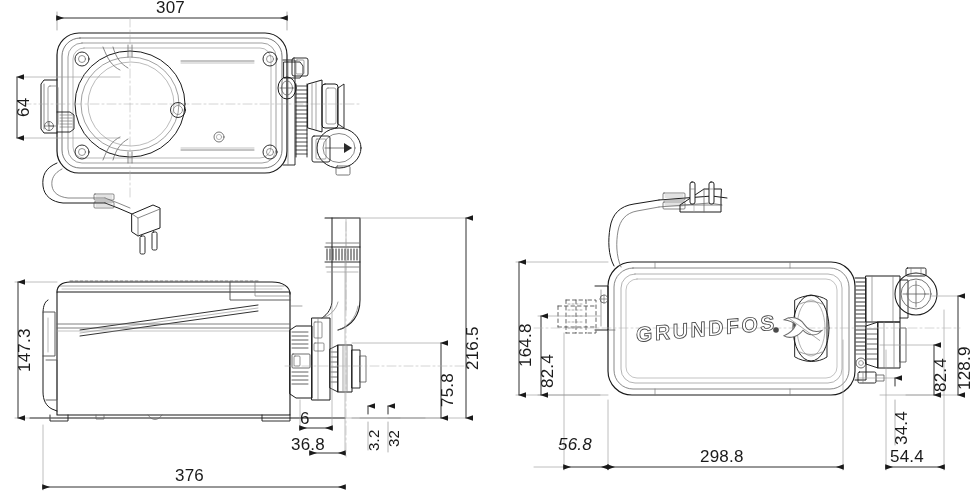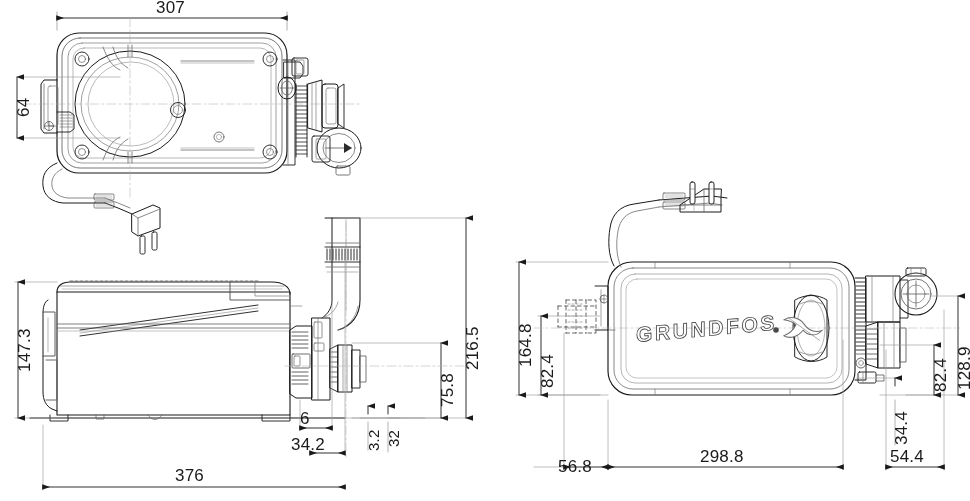--- a/index.html
+++ b/index.html
@@ -491,26 +491,26 @@
   </svg>
 
   <div class="dimtext" style="left:156px; top:-2px;">307</div>
   <div class="dimtext vert" style="left:14px; top:117px;">64</div>
 
   <div class="dimtext vert" style="left:15px; top:372px;">147.3</div>
   <div class="dimtext vert" style="left:463px; top:370px;">216.5</div>
   <div class="dimtext vert" style="left:438px; top:407px;">75.8</div>
   <div class="dimtext" style="left:175px; top:466px;">376</div>
   <div class="dimtext" style="left:300px; top:409px;">6</div>
-  <div class="dimtext" style="left:291px; top:435px;">34.2</div>
+  <div class="dimtext" style="left:291px; top:435px;">36.8</div>
   <div class="dimtext vert small" style="left:365px; top:451px;">3.2</div>
   <div class="dimtext vert small" style="left:385px; top:447px;">32</div>
 
   <div class="dimtext vert" style="left:516px; top:367px;">164.8</div>
   <div class="dimtext vert" style="left:538px; top:388px;">82.4</div>
   <div class="dimtext vert" style="left:955px; top:390px;">128.9</div>
   <div class="dimtext vert" style="left:931px; top:392px;">82.4</div>
   <div class="dimtext vert" style="left:892px; top:445px;">34.4</div>
-  <div class="dimtext" style="left:558px; top:457px;">56.8</div>
+  <div class="dimtext" style="left:558px; top:435px;font-style:italic;">56.8</div>
   <div class="dimtext" style="left:700px; top:447px;">298.8</div>
   <div class="dimtext" style="left:890px; top:447px;text-align:center;">54.4</div>
 
 </div>
 
 </body></html>

